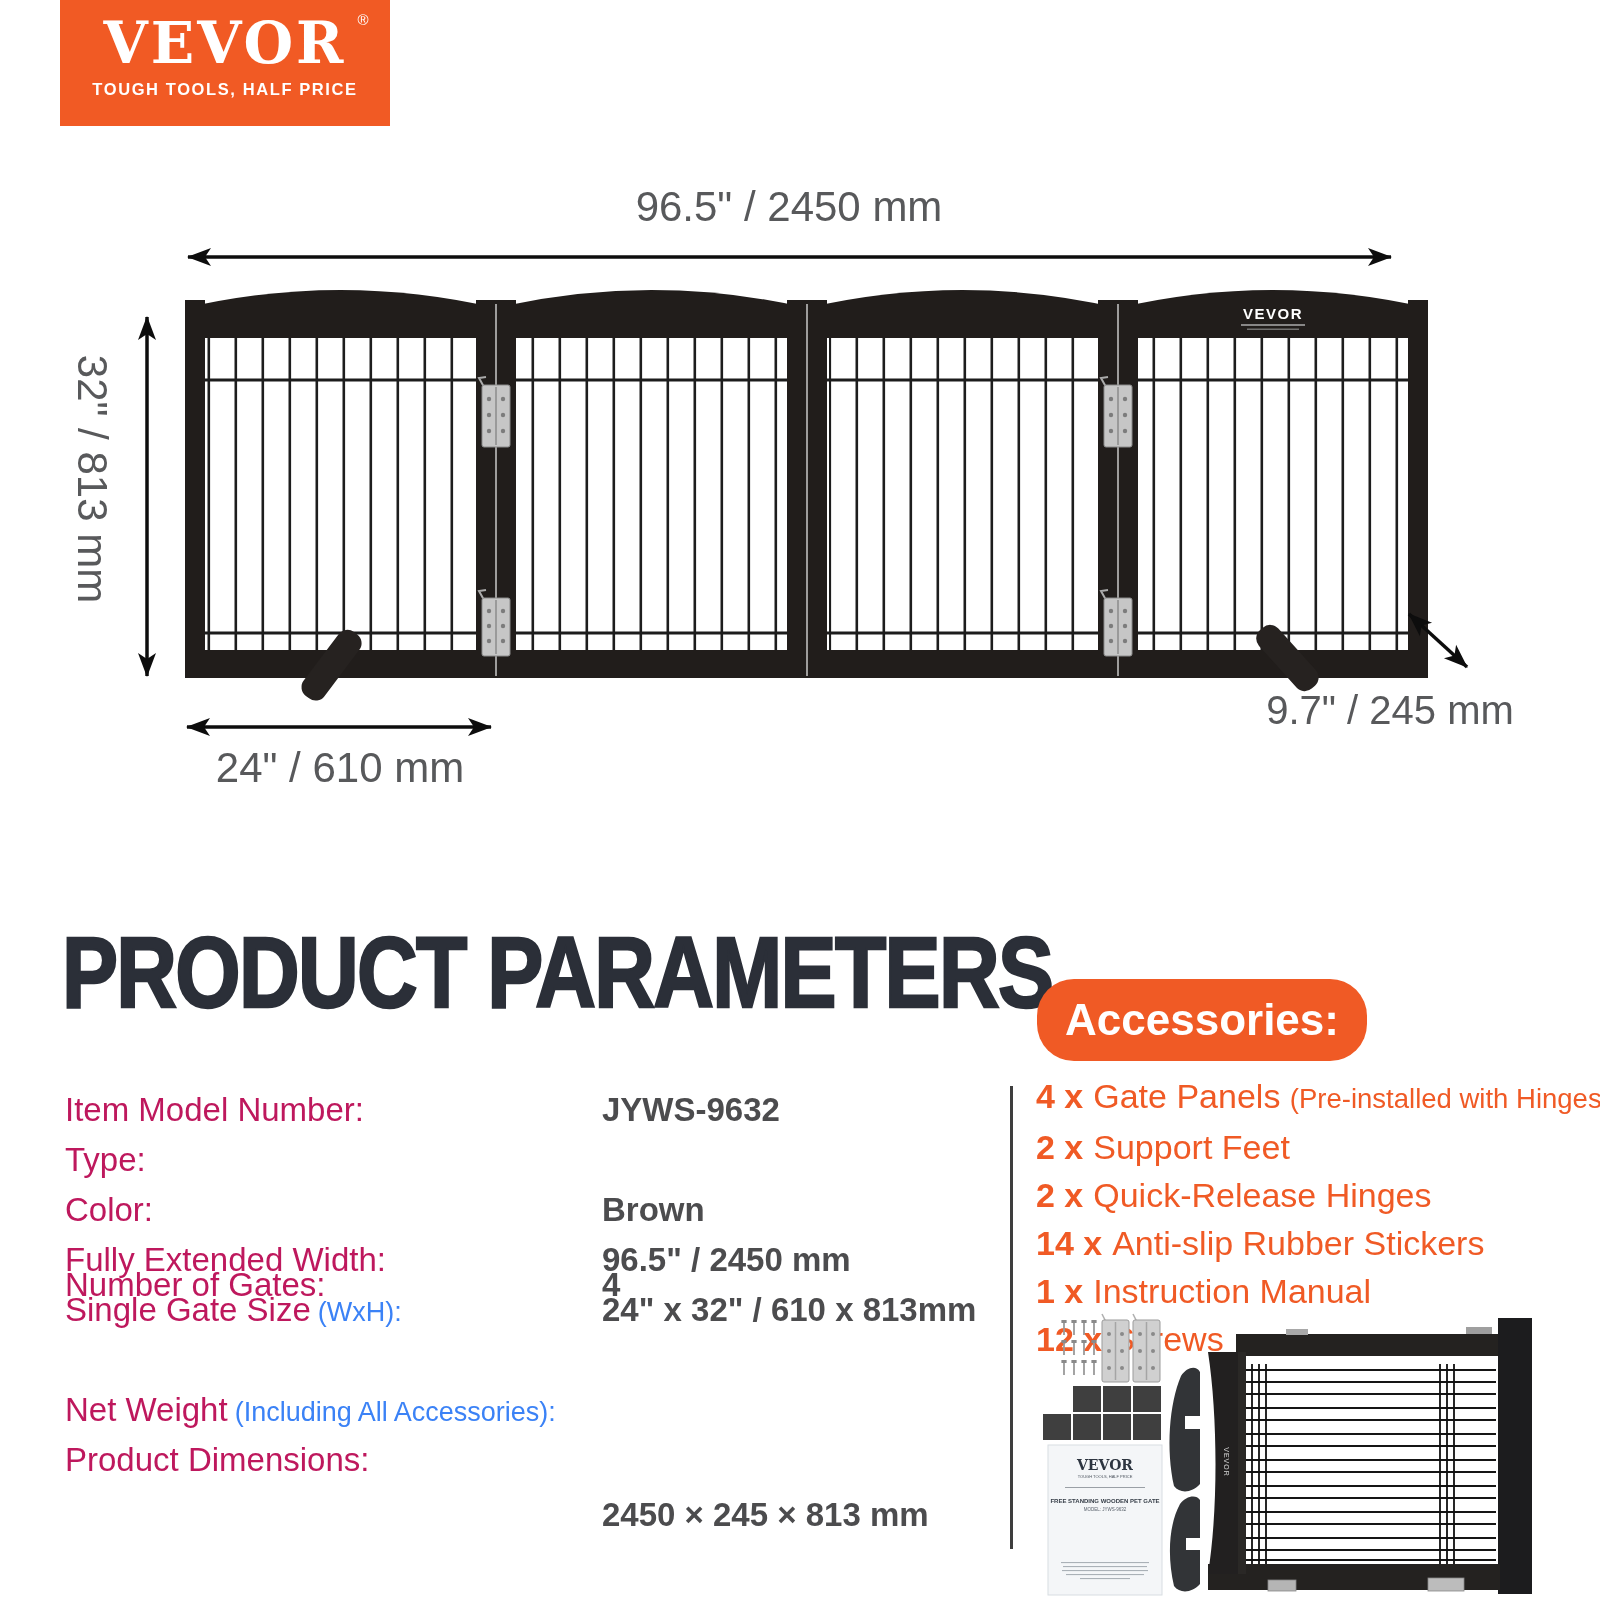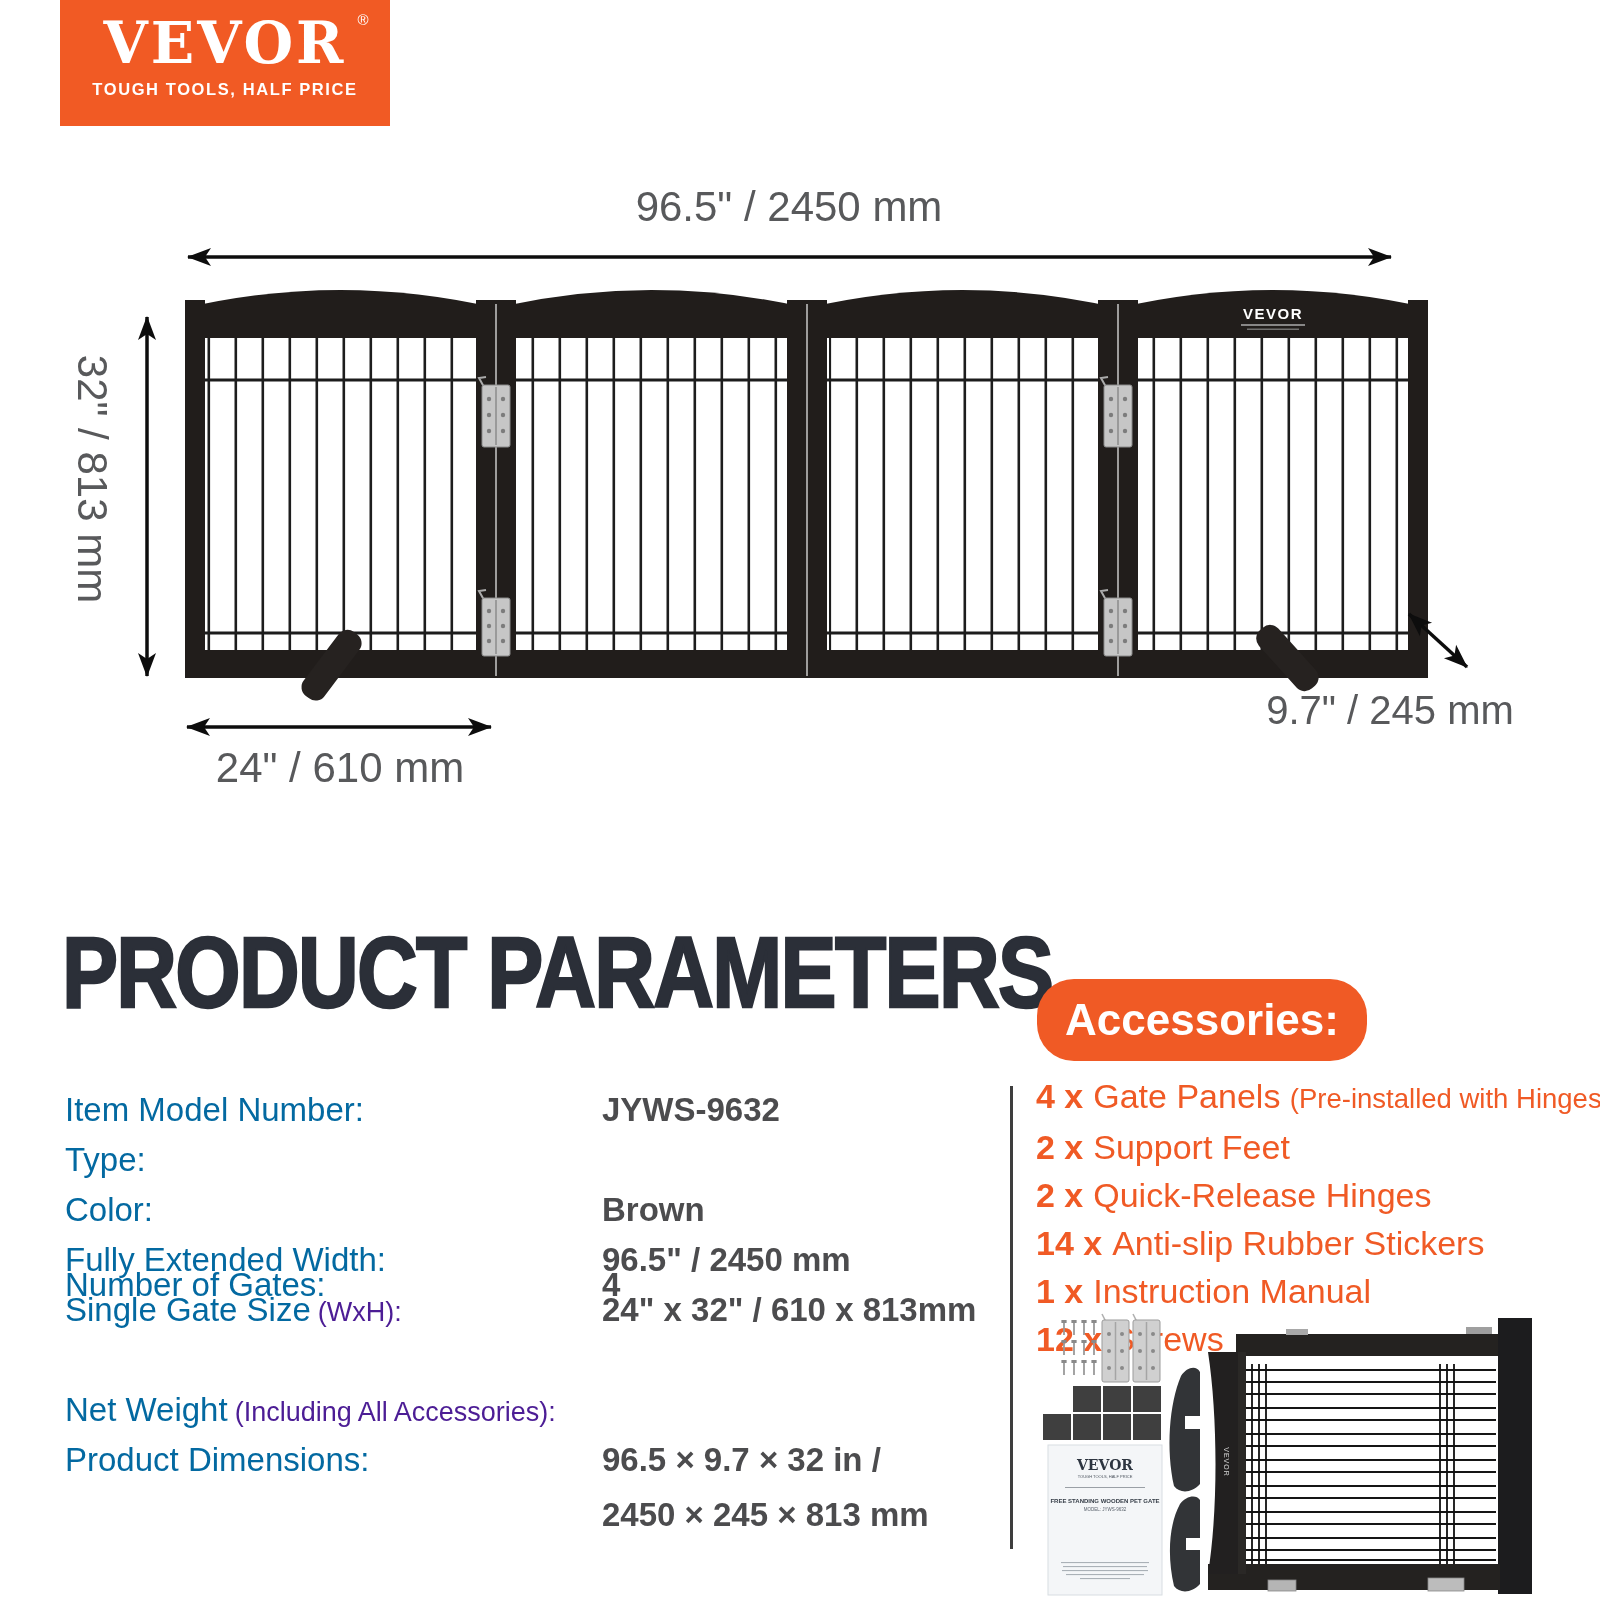--- a/index.html
+++ b/index.html
@@ -22,22 +22,22 @@
   .dim-left{left:-88px;top:457px;width:360px;height:44px;line-height:44px;text-align:center;
         transform:rotate(90deg);}
   .dim-panel{left:150px;top:744px;width:380px;text-align:center;}
   .dim-depth{left:1210px;top:688px;width:360px;text-align:center;font-size:40px;}
 
   
   .params-title{position:absolute;left:62px;top:922px;margin:0;font-size:100px;font-weight:700;
         color:#2B2F38;-webkit-text-stroke:2.5px #2B2F38;letter-spacing:-2px;white-space:nowrap;
         transform:scaleX(0.84);transform-origin:left center;line-height:1.0;}
   .p-row{position:absolute;left:65px;width:930px;height:50px;line-height:50px;}
-  .p-label{font-size:33px;color:#0369a1;}
-  .p-note{font-size:27px;color:#4c1d95;margin-left:7px;}
+  .p-label{font-size:33px;color:#be185d;}
+  .p-note{font-size:27px;color:#3b82f6;margin-left:7px;}
   .p-value{position:absolute;left:537px;top:0;font-size:33px;font-weight:700;color:#4C4C4E;
         line-height:50px;white-space:nowrap;}
   .p-value2{position:absolute;left:537px;top:55px;font-size:33px;font-weight:700;color:#4C4C4E;
         line-height:50px;white-space:nowrap;}
 
   
   .acc-pill{position:absolute;left:1037px;top:979px;width:330px;height:82px;background:#F05A25;
         border-radius:37px;color:#fff;font-size:44px;font-weight:700;display:flex;
         align-items:center;justify-content:center;}
   .acc-divider{position:absolute;left:1010px;top:1086px;width:3px;height:463px;background:#3E3E3E;}
@@ -217,21 +217,20 @@
     </div>
     <div class="p-row" style="top:1260px">
       <span class="p-label">Number of Gates:</span><span class="p-note"></span>
       <div class="p-value">4</div>
     </div>
     <div class="p-row" style="top:1385px">
       <span class="p-label">Net Weight</span><span class="p-note">(Including All Accessories):</span>
     </div>
     <div class="p-row" style="top:1435px;height:110px">
       <span class="p-label">Product Dimensions:</span><span class="p-note"></span>
-      <div class="p-value">96.5 × 9.7 × 32 in /</div>
       <div class="p-value2">2450 × 245 × 813 mm</div>
     </div>
   </div>
 
   <div class="acc-pill">Accessories:</div>
   <div class="acc-divider"></div>
 
   <div class="acc-list">
     <div class="a-item">
       <span class="a-qty">4 x</span><span class="a-name">Gate Panels</span> <span class="a-note">(Pre-installed with Hinges)</span>

